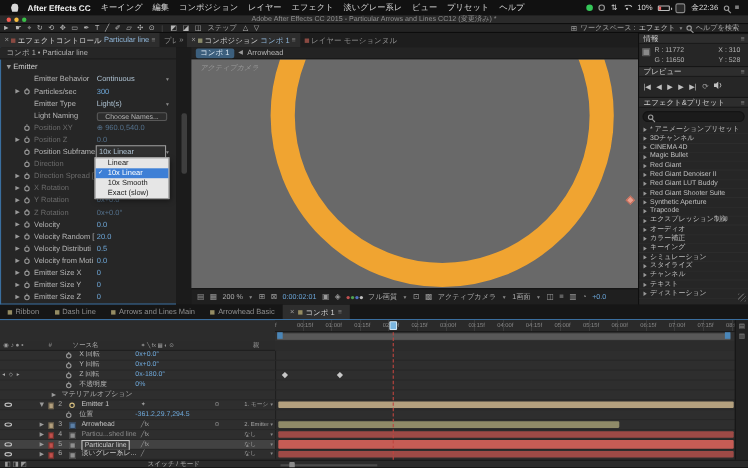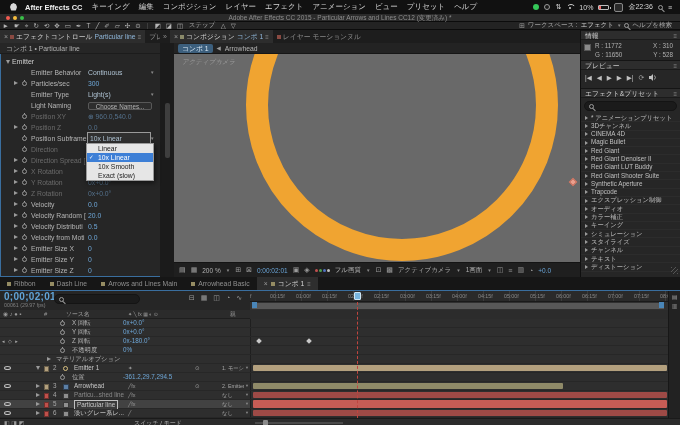--- a/index.html
+++ b/index.html
@@ -167,21 +167,21 @@
 #sw-label{position:absolute;left:108px;top:0;width:100px;text-align:center;line-height:8px;color:#b0b0b0}
 </style>
 </head>
 <body>
 
 <div class="screen">
 
   <div id="menubar">
     <span class="apple"></span>
     <span class="mb-app">After Effects CC</span>
-    <span id="menu-items"><span>キーイング</span><span>編集</span><span>コンポジション</span><span>レイヤー</span><span>エフェクト</span><span>アニメーション</span><span>ビュー</span><span>プリセット</span><span>ヘルプ</span></span>
+    <span id="menu-items"><span>キーイング</span><span>編集</span><span>コンポジション</span><span>レイヤー</span><span>エフェクト</span><span>淡いグレー系レ</span><span>ビュー</span><span>プリセット</span><span>ヘルプ</span></span>
     <div class="mb-status">
       <span class="dot g"></span>
       <span class="dot k"></span>
       <span>⇅</span>
       <span class="wifi"></span>
       <span>10%</span>
       <span class="batt"></span>
       <span class="inputsrc"></span>
       <span>金22:36</span>
       <span class="mag"></span>
@@ -558,34 +558,20 @@
       </div>
       <div class="tl-tab act">
         <span class="x">×</span>
         <span class="chip"></span>
         <span>コンポ 1</span>
         <span class="hm">≡</span>
       </div>
     </div>
 
   <div id="timeline">
-    <div id="tl-header">
-      <span id="tl-tc">0;00;02;01</span>
-      <span id="tl-fi">00061 (29.97 fps)</span>
-      <div id="tl-search">
-          <span class="mag"></span>
-        </div>
-      <div id="tl-hicons">
-          <span>⊟</span>
-          <span>▦</span>
-          <span>◫</span>
-          <span>◔</span>
-          <span>∿</span>
-        </div>
-    </div>
     <div id="ruler">
       <span id="ruler-labels"><span class="rlab" style="left: -6px;">00f</span><span class="rlab" style="left: 20px;">00:15f</span><span class="rlab" style="left: 46px;">01:00f</span><span class="rlab" style="left: 72px;">01:15f</span><span class="rlab" style="left: 98px;">02:00f</span><span class="rlab" style="left: 124px;">02:15f</span><span class="rlab" style="left: 150px;">03:00f</span><span class="rlab" style="left: 176px;">03:15f</span><span class="rlab" style="left: 202px;">04:00f</span><span class="rlab" style="left: 228px;">04:15f</span><span class="rlab" style="left: 254px;">05:00f</span><span class="rlab" style="left: 280px;">05:15f</span><span class="rlab" style="left: 306px;">06:00f</span><span class="rlab" style="left: 332px;">06:15f</span><span class="rlab" style="left: 358px;">07:00f</span><span class="rlab" style="left: 384px;">07:15f</span><span class="rlab" style="left: 410px;">08:0</span></span>
       <span id="cti"></span>
     </div>
     <div id="workarea-strip">
       <div id="workarea"></div>
       <span class="wa-cap" style="left:2px"></span>
       <span class="wa-cap" style="left:409px"></span>
     </div>
     <div id="colhead">

